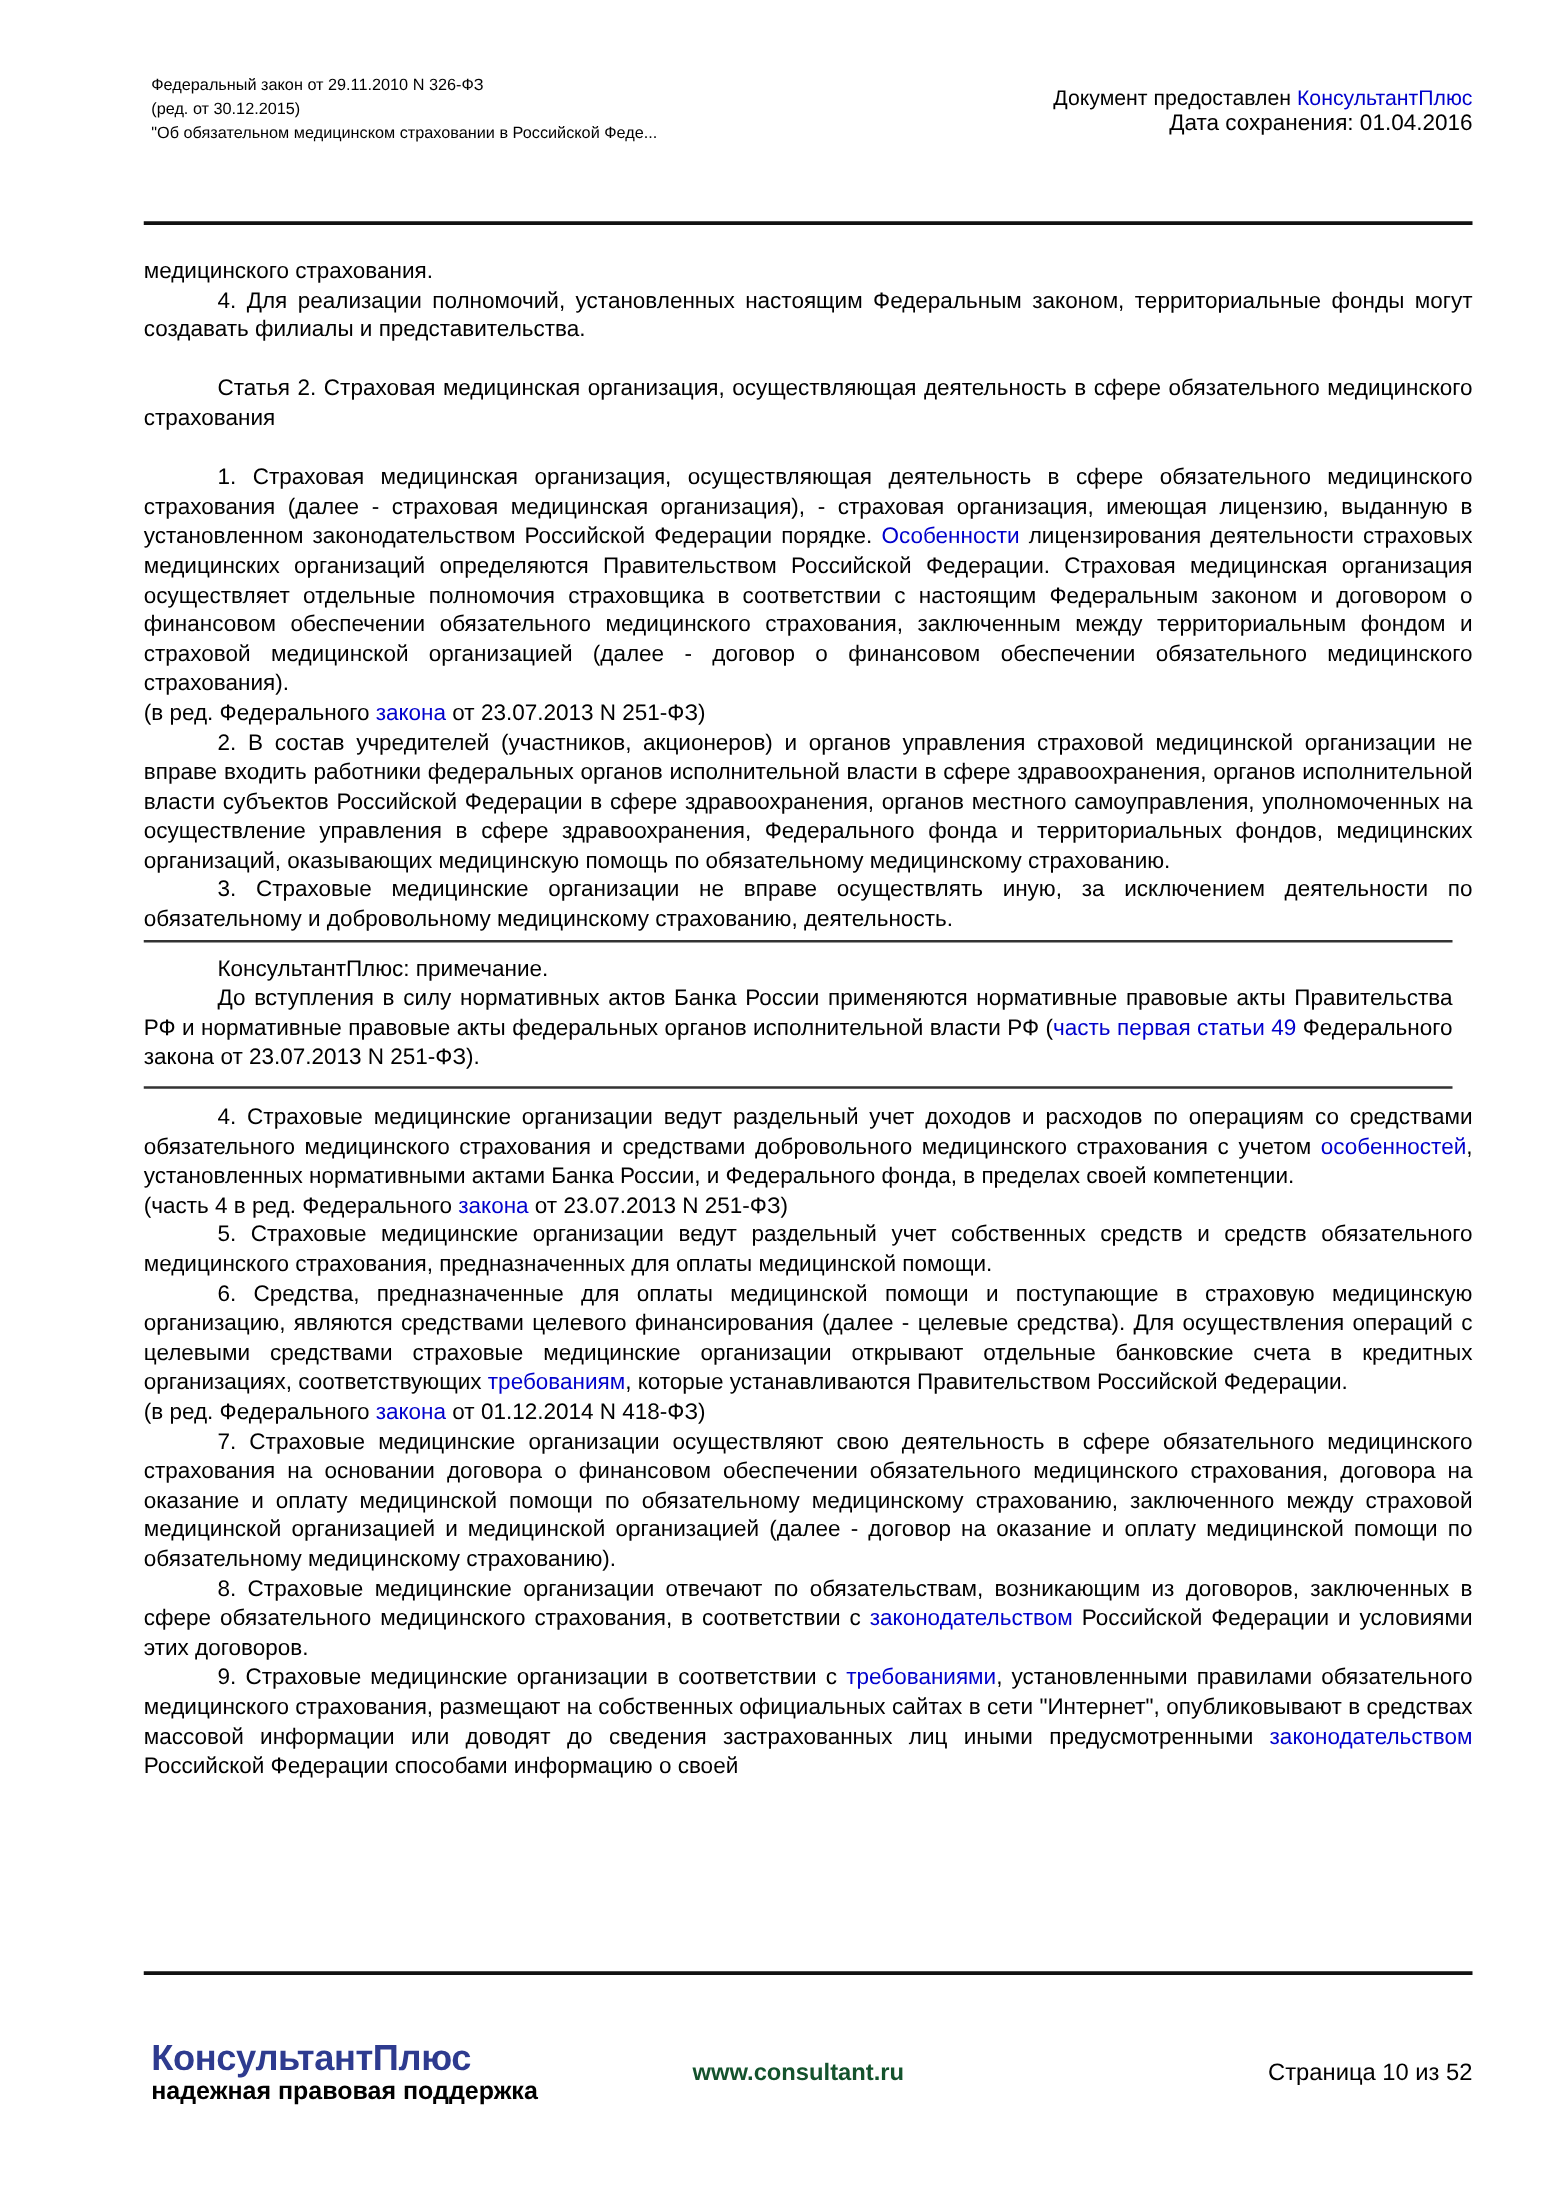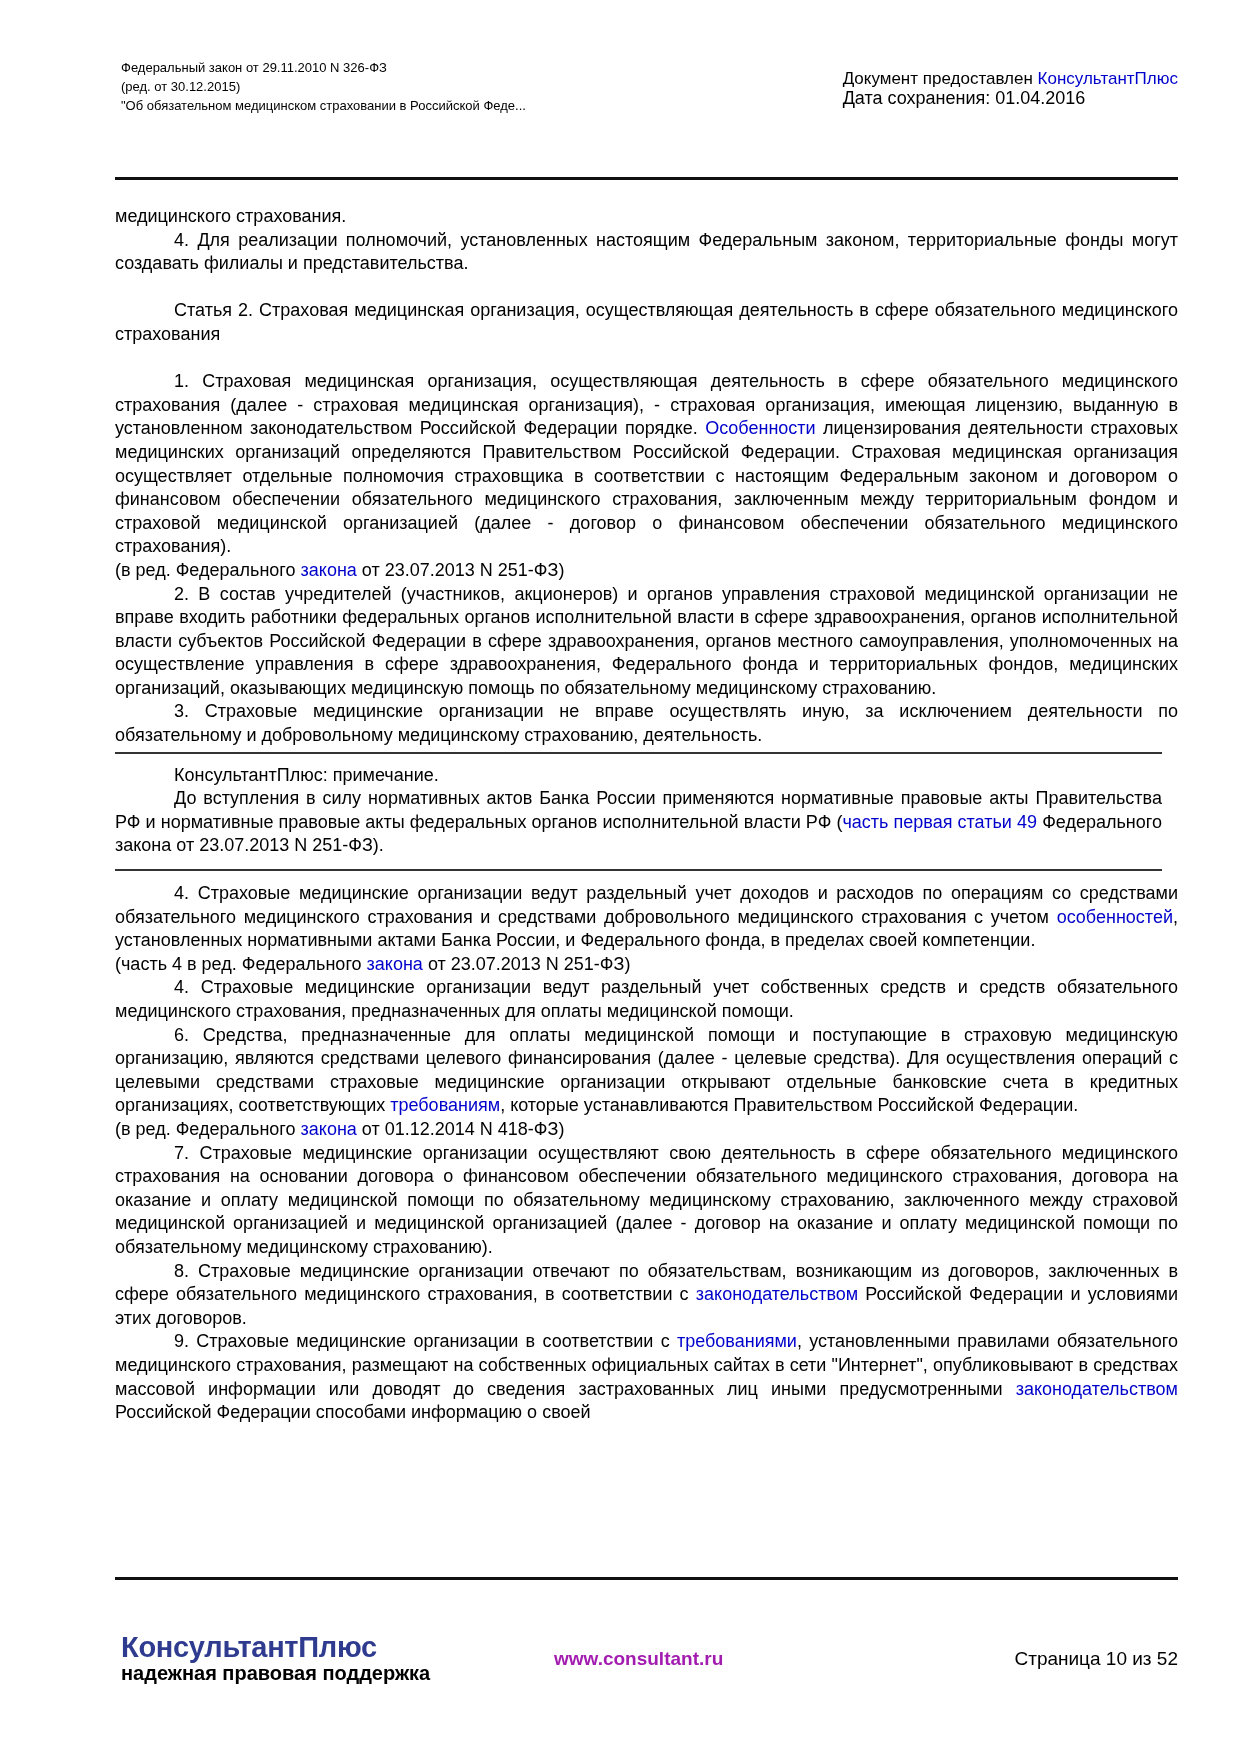--- a/index.html
+++ b/index.html
@@ -1,36 +1,36 @@
 <!DOCTYPE html>
 <html><head>
 <meta charset="utf-8">
 <style>
   html, body { margin: 0; padding: 0; background: #ffffff; }
   body { width: 1241px; height: 1755px; position: relative; overflow: hidden;
          font-family: "Liberation Sans", sans-serif; color: #000; }
   .header-left { position: absolute; left: 121px; top: 58px; font-size: 13px; line-height: 19px; }
-  .header-right { position: absolute; right: 63px; top: 68px; text-align: left; }
+  .header-right { position: absolute; right: 63px; top: 68px; text-align: right; }
   .header-right .provided { font-size: 17px; line-height: 21px; }
   .header-right .saved { font-size: 18px; line-height: 19px; }
   .link { color: #0000cc; }
   .rule { position: absolute; left: 115px; width: 1063px; height: 3px; background: #111; }
   .rule-top { top: 177px; }
   .rule-bottom { top: 1577px; }
   .content { position: absolute; left: 115px; top: 205px; width: 1063px;
              font-size: 18px; line-height: 23.6px; text-align: justify; }
   .content p { margin: 0; }
   .ind { text-indent: 59px; }
   .gap { height: 23.6px; }
   .note-box { border-top: 2px solid #333; border-bottom: 2px solid #333;
               padding: 10px 0 11px 0; margin: 4px 16px 11px 0; }
   .footer-brand { position: absolute; left: 121px; top: 1630px; }
   .footer-brand .brand { font-size: 29px; font-weight: bold; color: #2e3b8f; line-height: 34px; letter-spacing: -0.3px; }
   .footer-brand .tagline { font-size: 20px; font-weight: bold; line-height: 18px; }
-  .footer-url { position: absolute; left: 554px; top: 1648px; font-size: 19px; font-weight: bold; color: #a21caf; }
+  .footer-url { position: absolute; left: 554px; top: 1648px; font-size: 19px; font-weight: bold; color: #14532d; }
   .footer-page { position: absolute; right: 63px; top: 1648px; font-size: 19px; }
 </style>
 </head>
 <body>
 
 <div class="header-left">
   <div>Федеральный закон от 29.11.2010 N 326-ФЗ</div>
   <div>(ред. от 30.12.2015)</div>
   <div>"Об обязательном медицинском страховании в Российской Феде...</div>
 </div>
@@ -53,21 +53,21 @@
   <p class="ind">2. В состав учредителей (участников, акционеров) и органов управления страховой медицинской организации не вправе входить работники федеральных органов исполнительной власти в сфере здравоохранения, органов исполнительной власти субъектов Российской Федерации в сфере здравоохранения, органов местного самоуправления, уполномоченных на осуществление управления в сфере здравоохранения, Федерального фонда и территориальных фондов, медицинских организаций, оказывающих медицинскую помощь по обязательному медицинскому страхованию.</p>
   <p class="ind">3. Страховые медицинские организации не вправе осуществлять иную, за исключением деятельности по обязательному и добровольному медицинскому страхованию, деятельность.</p>
 
   <div class="note-box">
     <p class="ind">КонсультантПлюс: примечание.</p>
     <p class="ind"><span>До вступления в силу нормативных актов Банка России применяются нормативные правовые акты Правительства РФ и нормативные правовые акты федеральных органов исполнительной власти РФ (</span><span class="link">часть первая статьи 49</span><span> Федерального закона от 23.07.2013 N 251-ФЗ).</span></p>
   </div>
 
   <p class="ind"><span>4. Страховые медицинские организации ведут раздельный учет доходов и расходов по операциям со средствами обязательного медицинского страхования и средствами добровольного медицинского страхования с учетом </span><span class="link">особенностей</span><span>, установленных нормативными актами Банка России, и Федерального фонда, в пределах своей компетенции.</span></p>
   <p><span>(часть 4 в ред. Федерального </span><span class="link">закона</span><span> от 23.07.2013 N 251-ФЗ)</span></p>
-  <p class="ind">4. Страховые медицинские организации ведут раздельный учет собственных средств и средств обязательного медицинского страхования, предназначенных для оплаты медицинской помощи.</p>
+  <p class="ind">5. Страховые медицинские организации ведут раздельный учет собственных средств и средств обязательного медицинского страхования, предназначенных для оплаты медицинской помощи.</p>
   <p class="ind"><span>6. Средства, предназначенные для оплаты медицинской помощи и поступающие в страховую медицинскую организацию, являются средствами целевого финансирования (далее - целевые средства). Для осуществления операций с целевыми средствами страховые медицинские организации открывают отдельные банковские счета в кредитных организациях, соответствующих </span><span class="link">требованиям</span><span>, которые устанавливаются Правительством Российской Федерации.</span></p>
   <p><span>(в ред. Федерального </span><span class="link">закона</span><span> от 01.12.2014 N 418-ФЗ)</span></p>
   <p class="ind">7. Страховые медицинские организации осуществляют свою деятельность в сфере обязательного медицинского страхования на основании договора о финансовом обеспечении обязательного медицинского страхования, договора на оказание и оплату медицинской помощи по обязательному медицинскому страхованию, заключенного между страховой медицинской организацией и медицинской организацией (далее - договор на оказание и оплату медицинской помощи по обязательному медицинскому страхованию).</p>
   <p class="ind"><span>8. Страховые медицинские организации отвечают по обязательствам, возникающим из договоров, заключенных в сфере обязательного медицинского страхования, в соответствии с </span><span class="link">законодательством</span><span> Российской Федерации и условиями этих договоров.</span></p>
   <p class="ind"><span>9. Страховые медицинские организации в соответствии с </span><span class="link">требованиями</span><span>, установленными правилами обязательного медицинского страхования, размещают на собственных официальных сайтах в сети "Интернет", опубликовывают в средствах массовой информации или доводят до сведения застрахованных лиц иными предусмотренными </span><span class="link">законодательством</span><span> Российской Федерации способами информацию о своей</span></p>
 </div>
 
 <div class="rule rule-bottom"></div>
 
 <div class="footer-brand">

